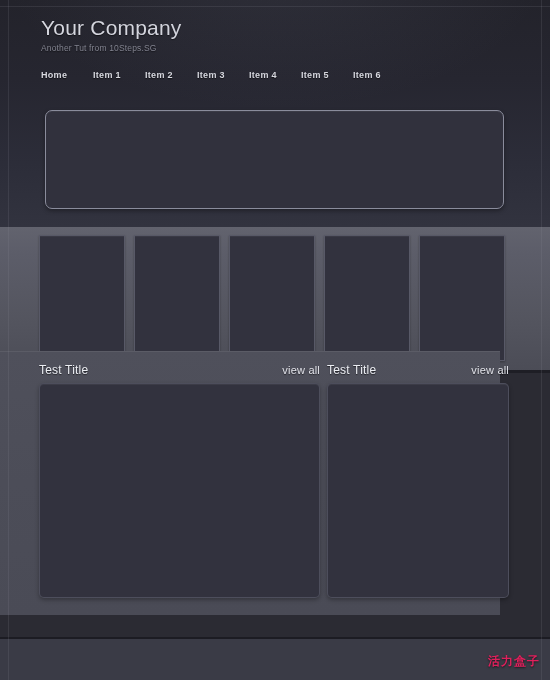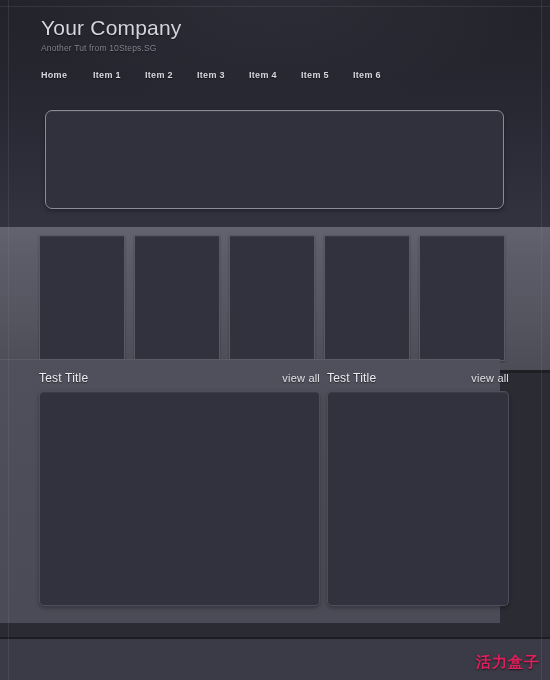--- a/index.html
+++ b/index.html
@@ -98,21 +98,21 @@
     cursor:pointer;
   }
 
   .strip-divider {
     position:absolute; left:0; right:0; bottom:0; height:3px;
     background:#1e1e25;
   }
 
   
   .main {
-    position:absolute; left:0; top:359px; width:500px; height:264px;
+    position:absolute; left:0; top:351px; width:500px; height:264px;
     background:linear-gradient(180deg,#4f505b 0%, #4c4d58 50%, #4a4b56 100%);
   }
   .main:before{
     content:""; position:absolute; left:0; right:0; top:0; height:1px;
     background:rgba(255,255,255,0.07);
   }
 
   .panel { position:absolute; top:6px; }
   .panel.left  { left:39px;  width:281px; }
   .panel.right { left:327px; width:182px; }
@@ -141,21 +141,21 @@
   }
 
   
   .footer {
     position:absolute; left:0; top:637px; width:550px; height:43px;
     background:#3a3b46;
     border-top:2px solid #1c1c23;
   }
   .watermark {
     position:absolute; right:10px; top:14px;
-    font-size:15px; font-weight:bold;
+    font-size:12px; font-weight:bold;
     color:#e0205c;
     letter-spacing:1px;
     text-shadow:0 1px 2px rgba(0,0,0,0.6);
   }
 </style>
 </head>
 <body>
 
 <div id="page">
 

